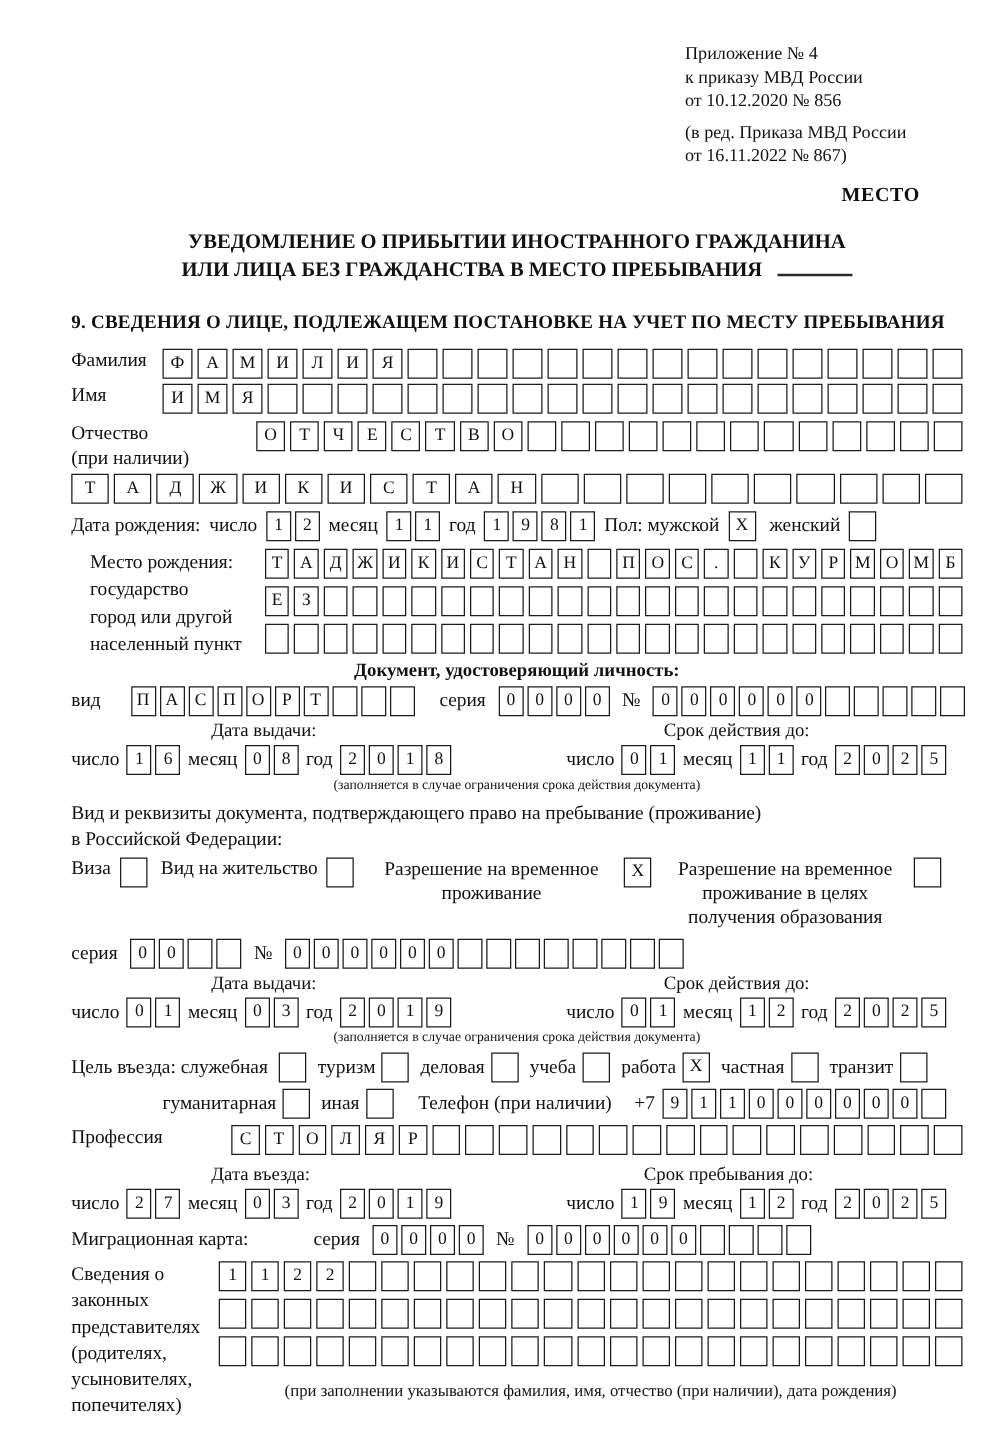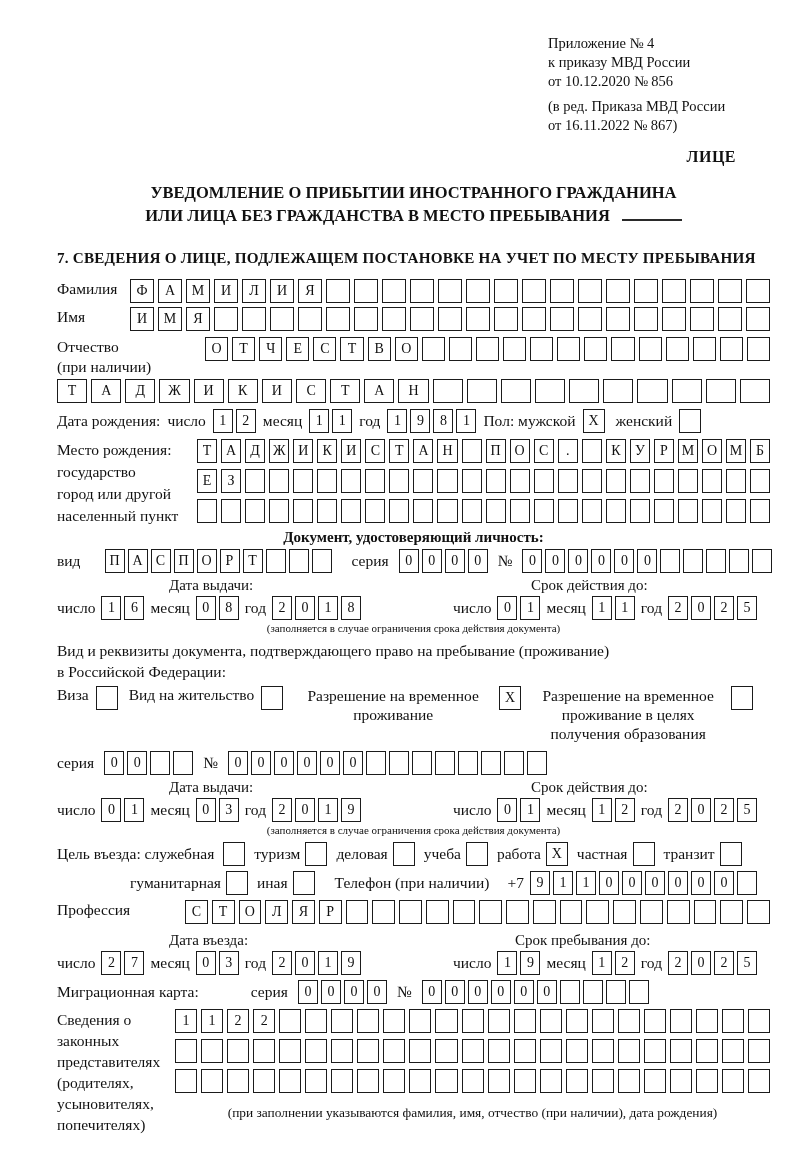--- a/index.html
+++ b/index.html
@@ -70,30 +70,30 @@
   <div class="appendix">
     <div>Приложение № 4</div>
     <div>к приказу МВД России</div>
     <div>от 10.12.2020 № 856</div>
     <div class="edition">
       <div>(в ред. Приказа МВД России</div>
       <div>от 16.11.2022 № 867)</div>
     </div>
   </div>
 
-  <div class="forma">ЛИЦЕ</div>
+  <div class="forma">МЕСТО</div>
 
   <div class="title">
     <div>УВЕДОМЛЕНИЕ О ПРИБЫТИИ ИНОСТРАННОГО ГРАЖДАНИНА</div>
     <div>
       <span>ИЛИ ЛИЦА БЕЗ ГРАЖДАНСТВА В МЕСТО ПРЕБЫВАНИЯ</span><span class="blank-underline"></span>
     </div>
   </div>
 
-  <div class="sec-heading">7. СВЕДЕНИЯ О ЛИЦЕ, ПОДЛЕЖАЩЕМ ПОСТАНОВКЕ НА УЧЕТ ПО МЕСТУ ПРЕБЫВАНИЯ</div>
+  <div class="sec-heading">9. СВЕДЕНИЯ О ЛИЦЕ, ПОДЛЕЖАЩЕМ ПОСТАНОВКЕ НА УЧЕТ ПО МЕСТУ ПРЕБЫВАНИЯ</div>
 
   <div class="frow mt12">
     <div class="flabel w73">Фамилия</div>
     <div class="grow">
         <span class="cell">Ф</span>
         <span class="cell">А</span>
         <span class="cell">М</span>
         <span class="cell">И</span>
         <span class="cell">Л</span>
         <span class="cell">И</span>
@@ -221,21 +221,21 @@
         <span class="cell">8</span>
         <span class="cell">1</span>
       </span>
     <span>Пол: мужской</span>
     <span class="cell cb">X</span>
     <span style="margin-left:4px;">женский</span>
     <span class="cell cb"></span>
   </div>
 
   <div class="frow mt6">
-    <div class="flabel w140" style="line-height:22px;">
+    <div class="flabel w140" style="line-height:22px;margin-left:15px;">
       <div>Место рождения:</div>
       <div>государство</div>
       <div>город или другой</div>
       <div>населенный пункт</div>
     </div>
     <div class="boxcol">
       <div class="grow">
           <span class="cell">Т</span>
           <span class="cell">А</span>
           <span class="cell">Д</span>

